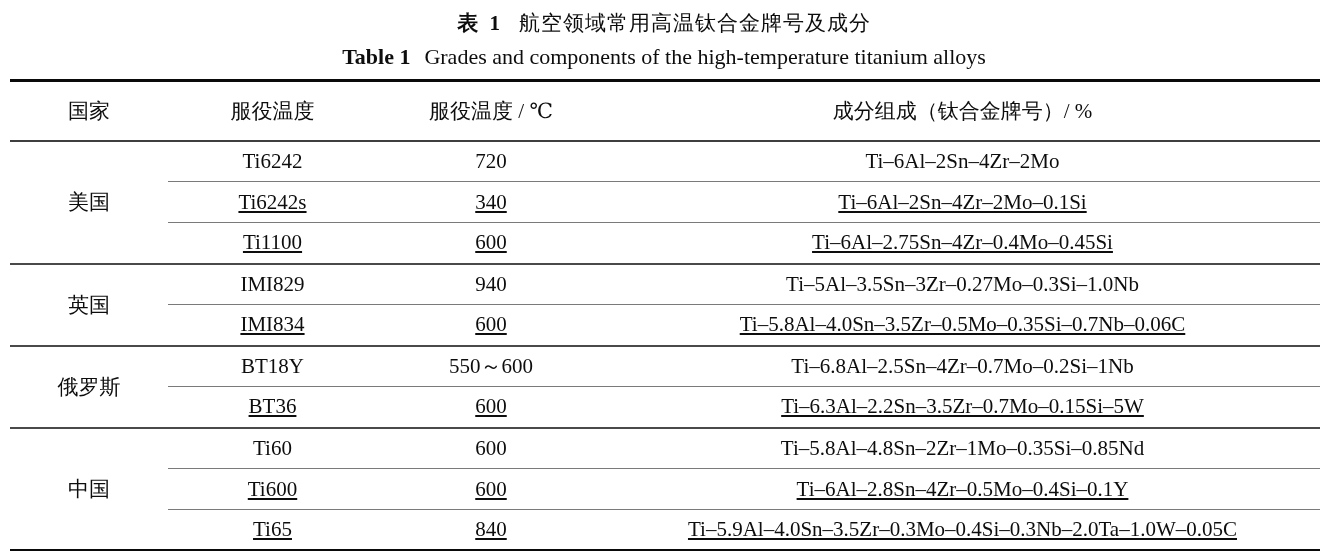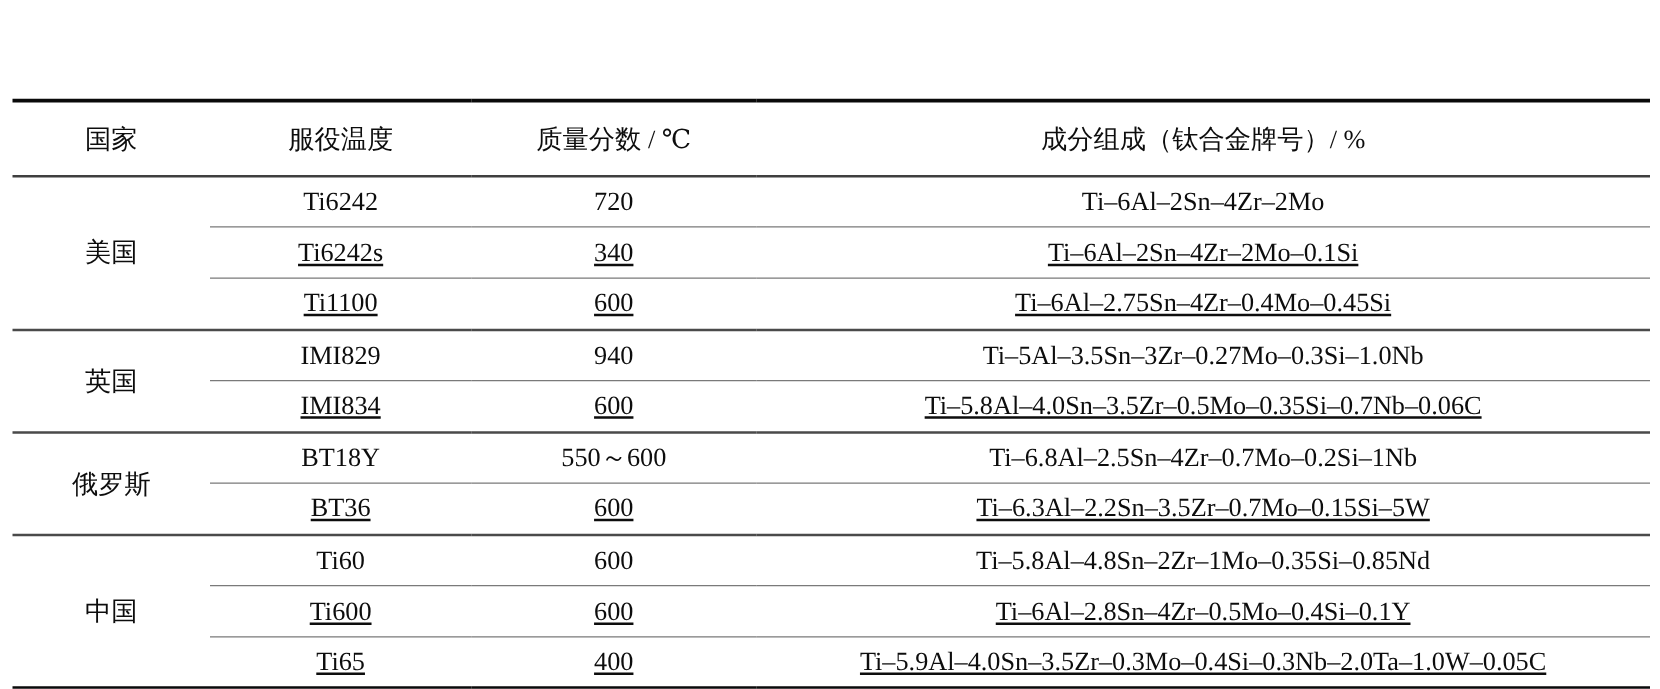--- a/index.html
+++ b/index.html
@@ -64,34 +64,40 @@
   tr.sec-start > th, tr.sec-start > td { border-top: 2px solid #4a4a4a; }
 
   
   tr.sub-row > td { border-top: 1.5px solid #7a7a7a; text-decoration: underline; }
 </style>
 </head>
 <body>
 
 <div class="page">
 
+  <div class="caption-zh">
+    <span class="cap-label">表 1</span><span>航空领域常用高温钛合金牌号及成分</span>
+  </div>
 
+  <div class="caption-en">
+    <span class="cap-label">Table 1</span><span>Grades and components of the high-temperature titanium alloys</span>
+  </div>
 
   <table class="alloys">
     <colgroup>
       <col class="c-country">
         <col class="c-grade">
         <col class="c-temp">
         <col class="c-comp">
     </colgroup>
     <thead>
       <tr>
         <th>国家</th>
         <th>服役温度</th>
-        <th>质量分数 / ℃</th>
+        <th>服役温度 / ℃</th>
         <th>成分组成（钛合金牌号）/ %</th>
       </tr>
     </thead>
     <tbody>
 
       <tr>
         <td rowspan="3">美国</td>
         <td>Ti6242</td>
         <td>720</td>
         <td>Ti–6Al–2Sn–4Zr–2Mo</td>
@@ -137,20 +143,20 @@
         <td>600</td>
         <td>Ti–5.8Al–4.8Sn–2Zr–1Mo–0.35Si–0.85Nd</td>
       </tr>
       <tr class="sub-row">
         <td>Ti600</td>
         <td>600</td>
         <td>Ti–6Al–2.8Sn–4Zr–0.5Mo–0.4Si–0.1Y</td>
       </tr>
       <tr class="sub-row">
         <td>Ti65</td>
-        <td>400</td>
+        <td>840</td>
         <td>Ti–5.9Al–4.0Sn–3.5Zr–0.3Mo–0.4Si–0.3Nb–2.0Ta–1.0W–0.05C</td>
       </tr>
 
     </tbody>
   </table>
 
 </div>
 
 </body></html>

